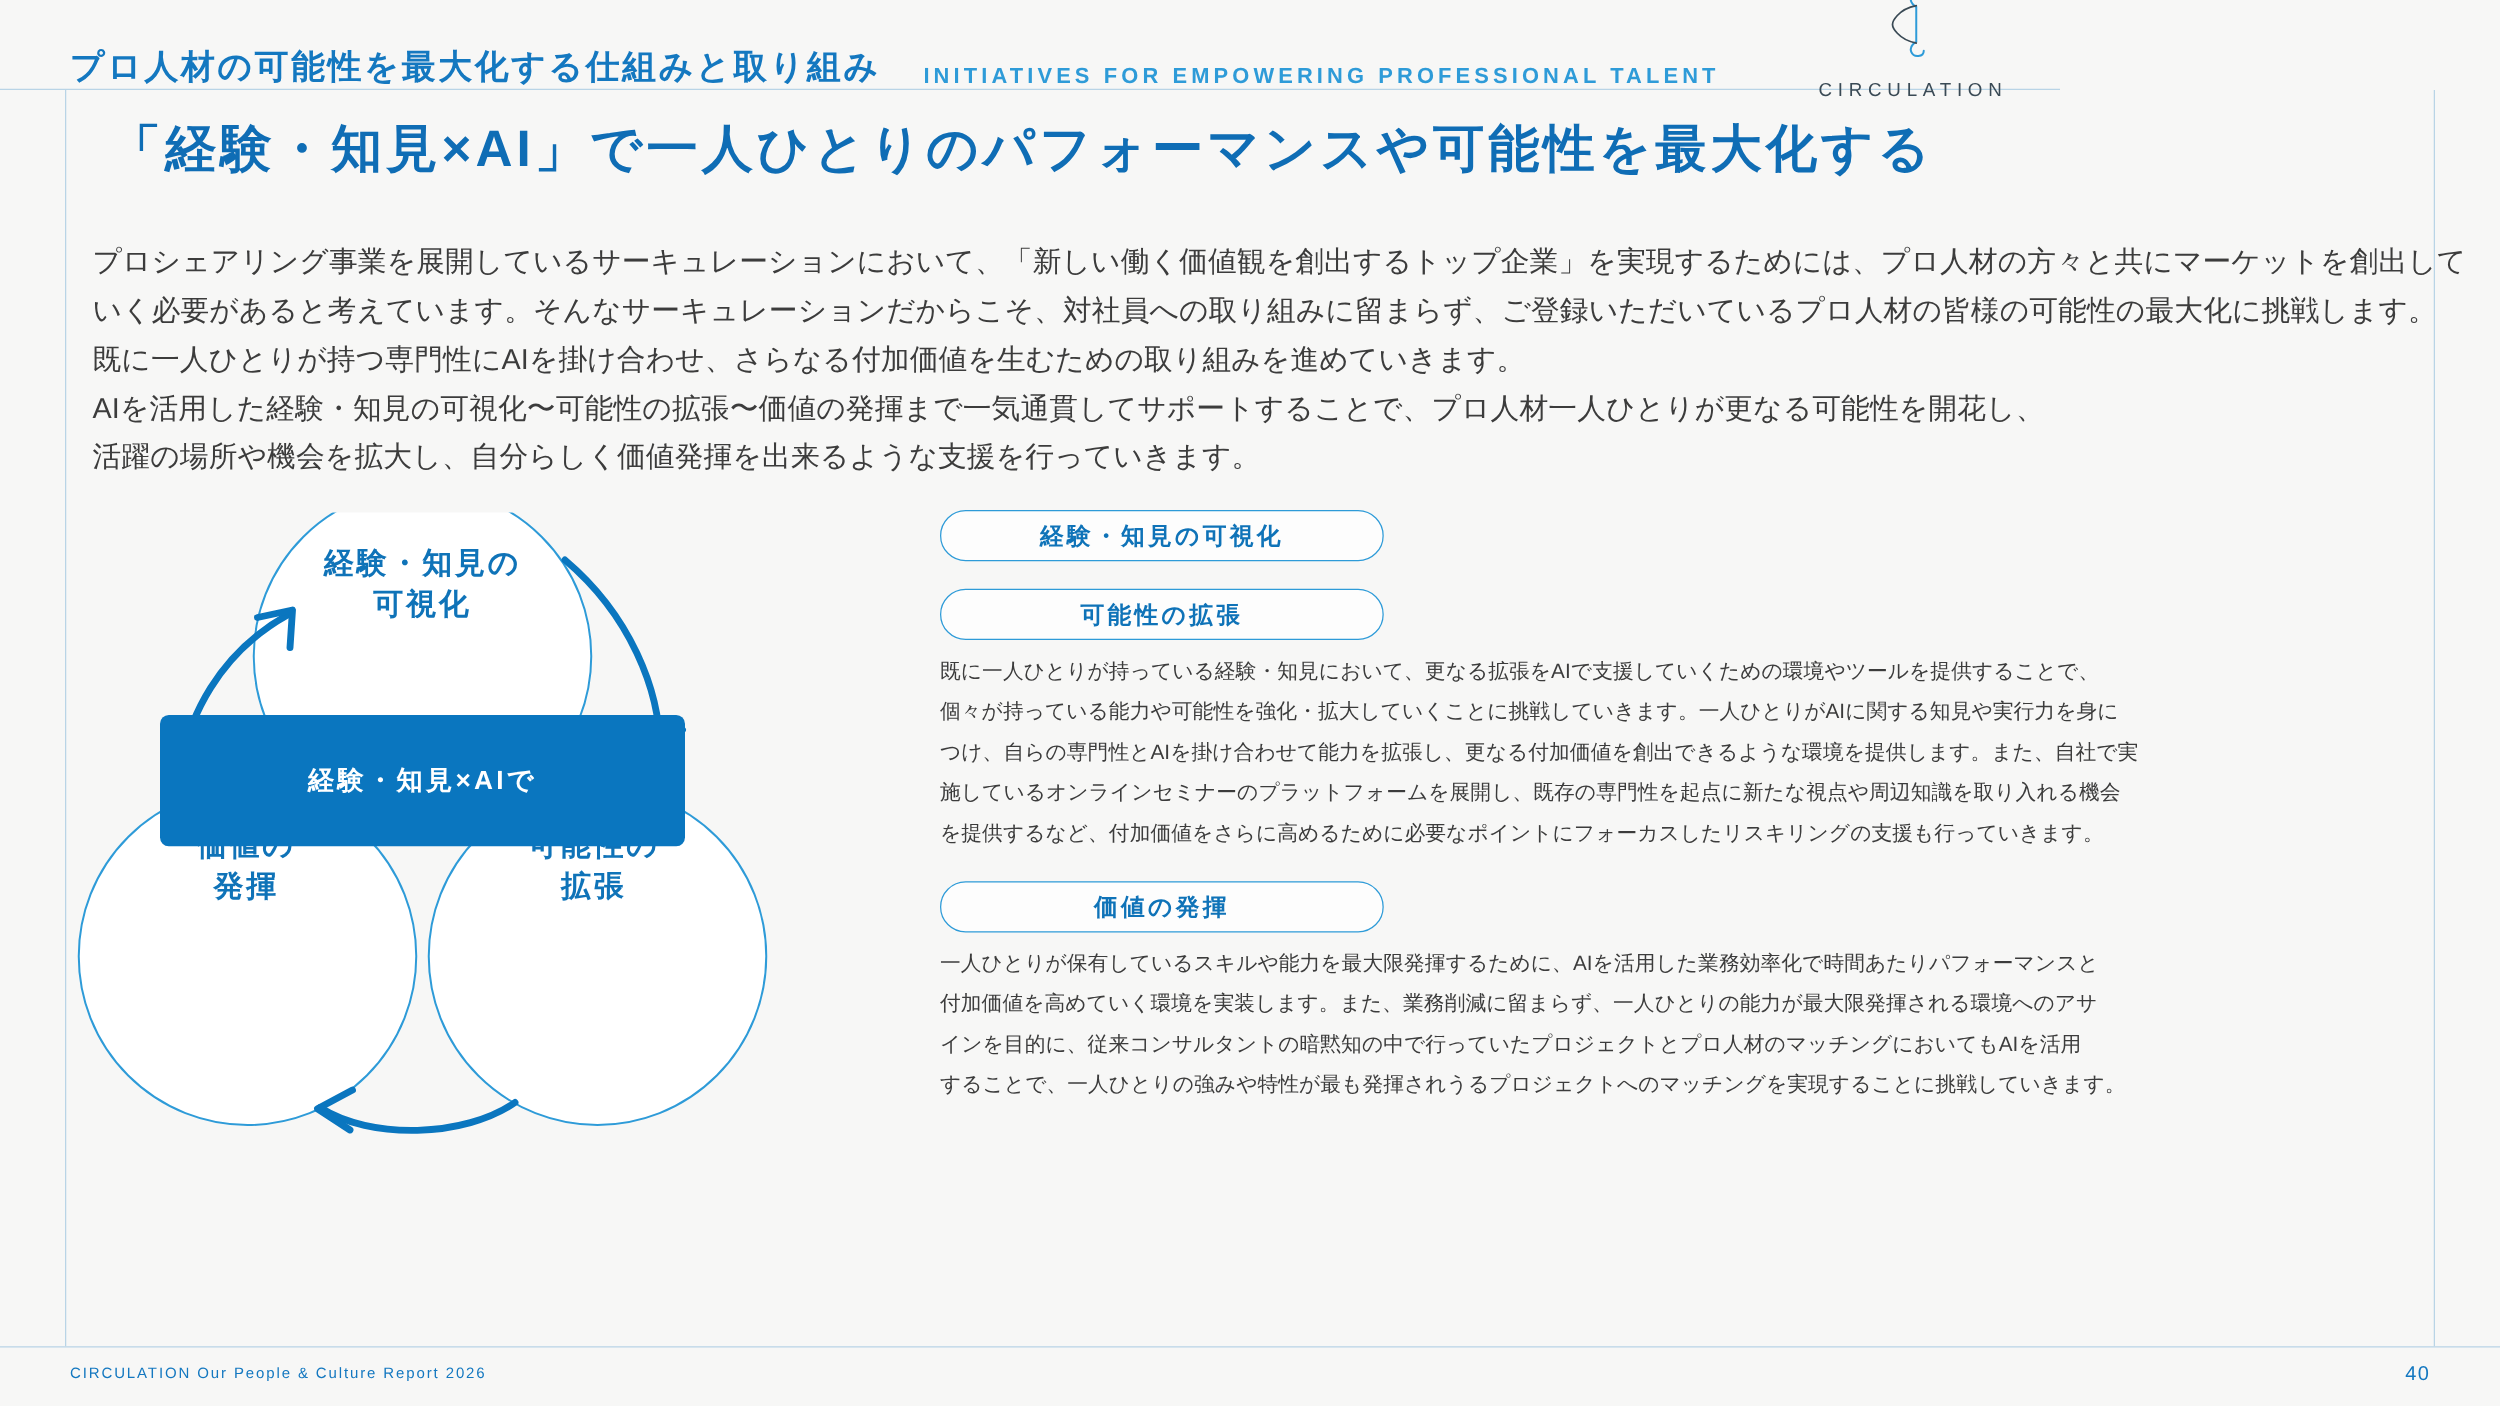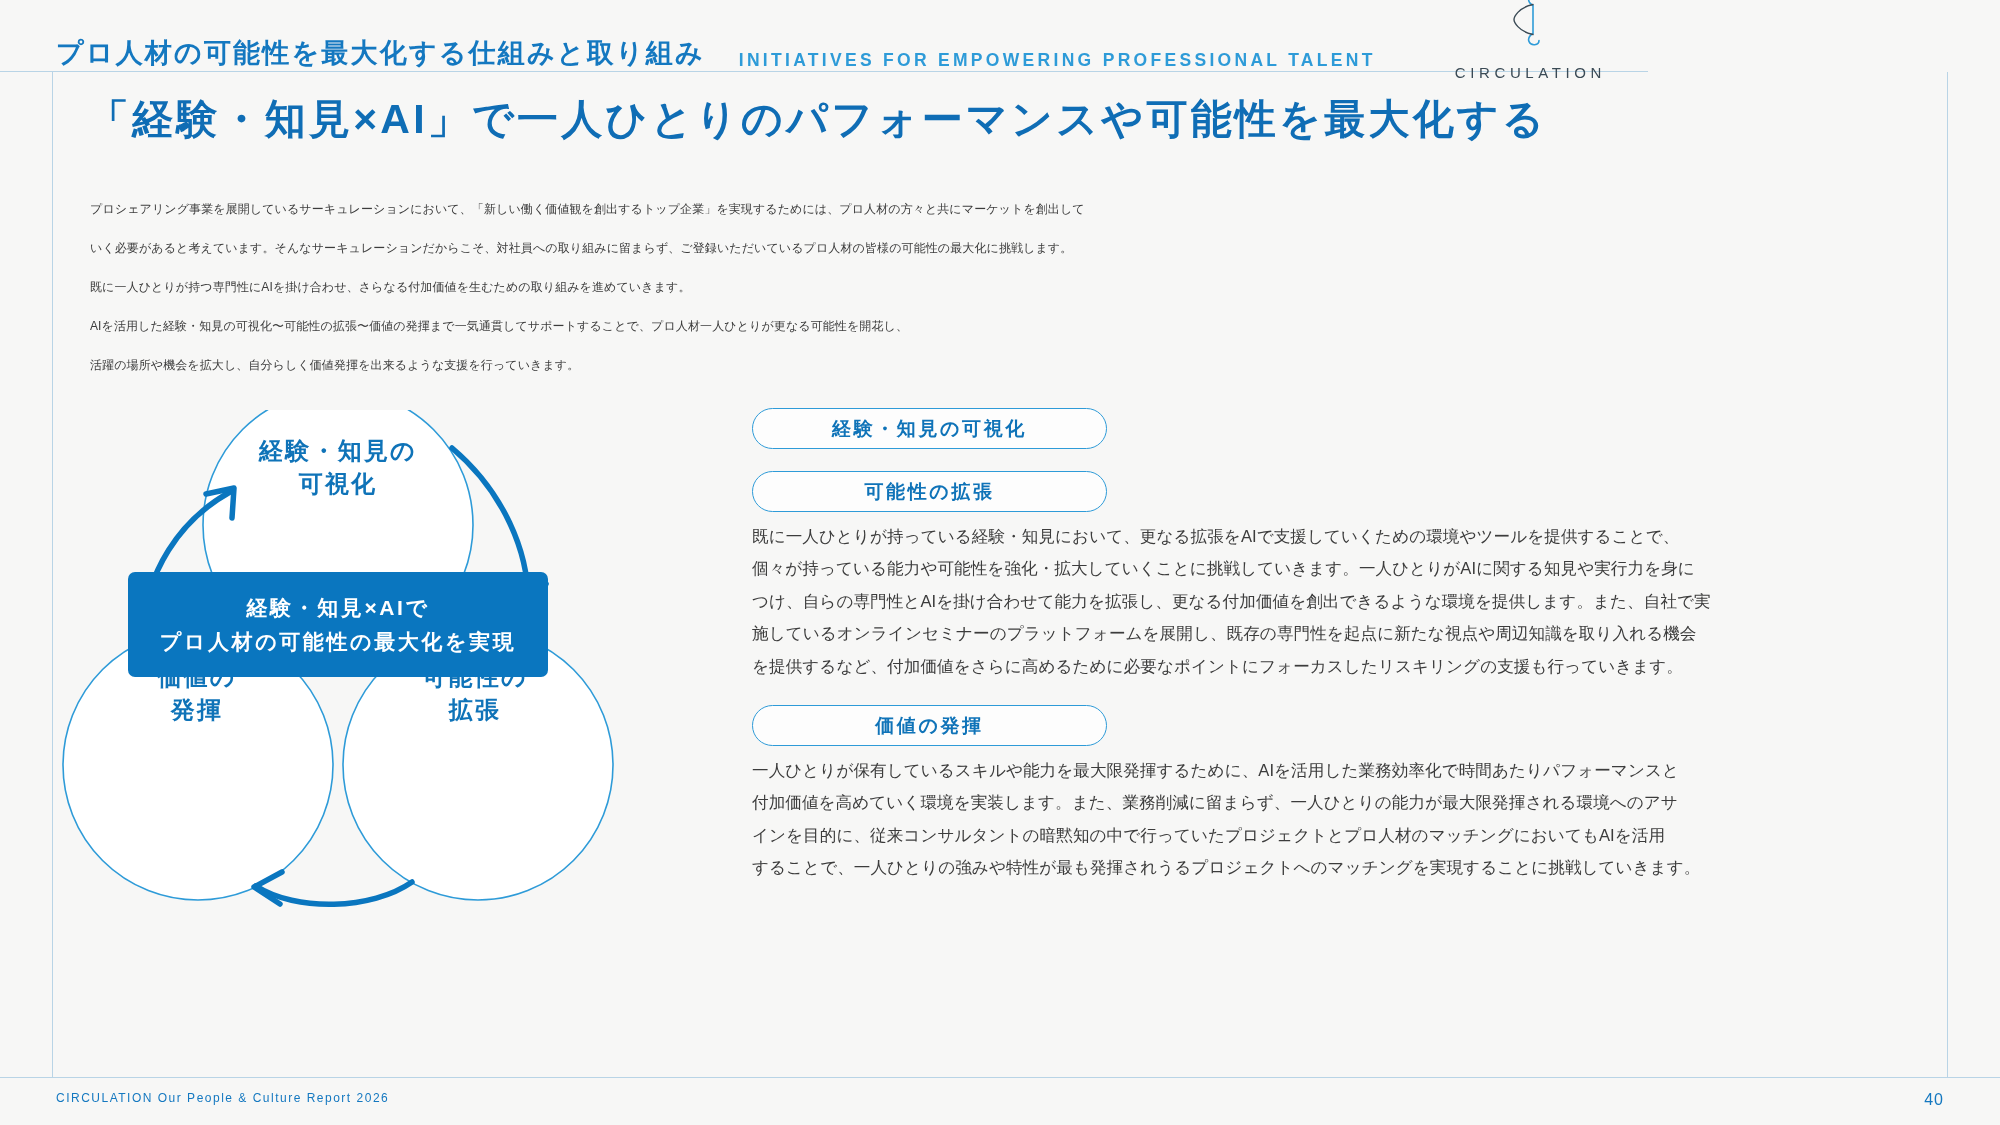--- a/index.html
+++ b/index.html
@@ -60,23 +60,23 @@
   
   .main-title {
     position:absolute; left:88px; top:92px;
     font-size:41px; font-weight:700;
     color:#0f6db5; letter-spacing:3.2px;
     white-space:nowrap;
   }
 
   
   .intro {
-    position:absolute; left:90px; top:190px;
+    position:absolute; left:74px; top:190px;
     width:1830px;
-    font-size:12px; line-height:39px;
+    font-size:23px; line-height:39px;
     color:#3c3c3c; letter-spacing:.1px;
   }
   .intro p { white-space:nowrap; }
 
   
   .diagram {
     position:absolute; left:60px; top:410px;
     width:620px; height:600px;
   }
   .diagram svg { position:absolute; left:0; top:0; }
@@ -209,21 +209,20 @@
       <span>発揮</span>
     </div>
 
     <div class="circ-label circ-right">
       <span>可能性の</span><br>
       <span>拡張</span>
     </div>
 
     <div class="center-box">
       <span>経験・知見×AIで</span>
-      <span>プロ人材の可能性の最大化を実現</span>
     </div>
   </div>
 
   <div class="right-col">
 
     <div class="section">
       <div class="pill">経験・知見の可視化</div>
     </div>
 
     <div class="section">

